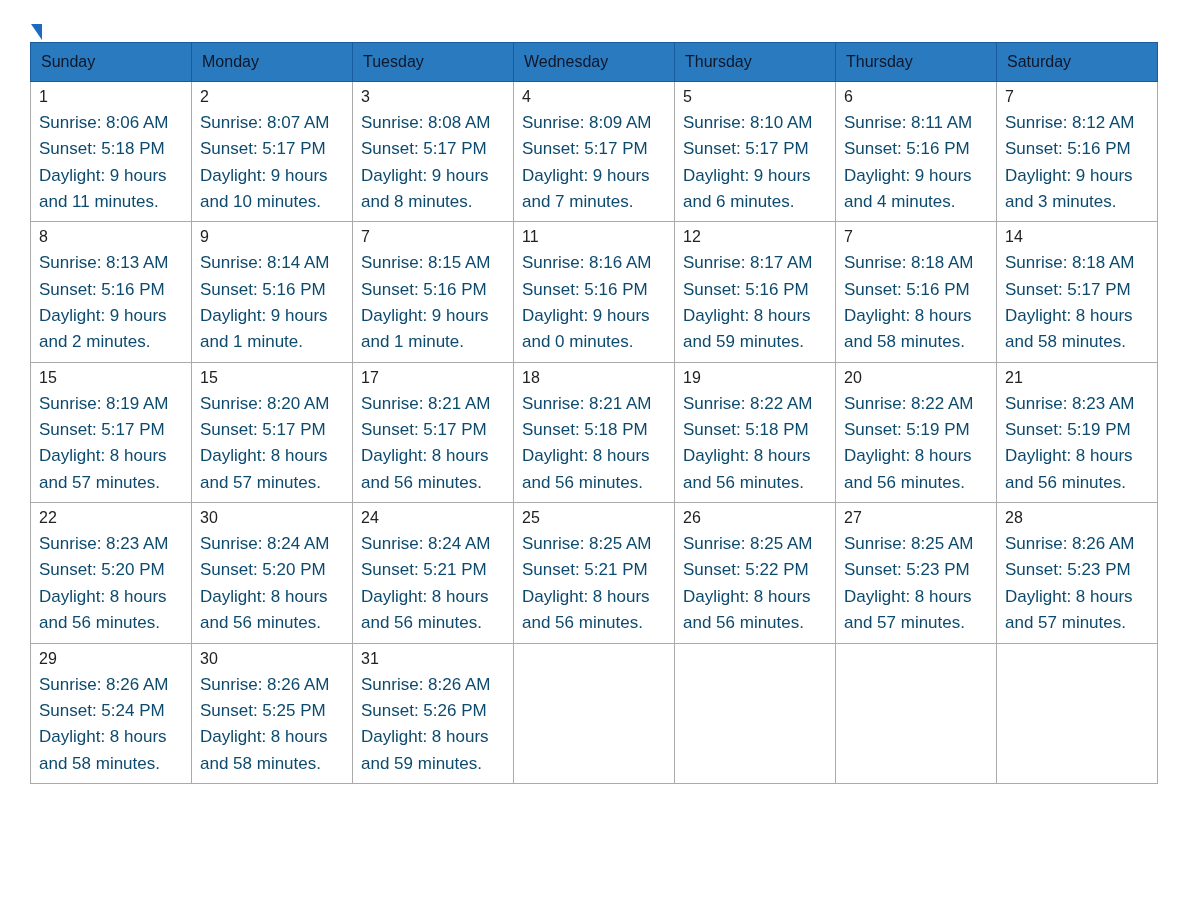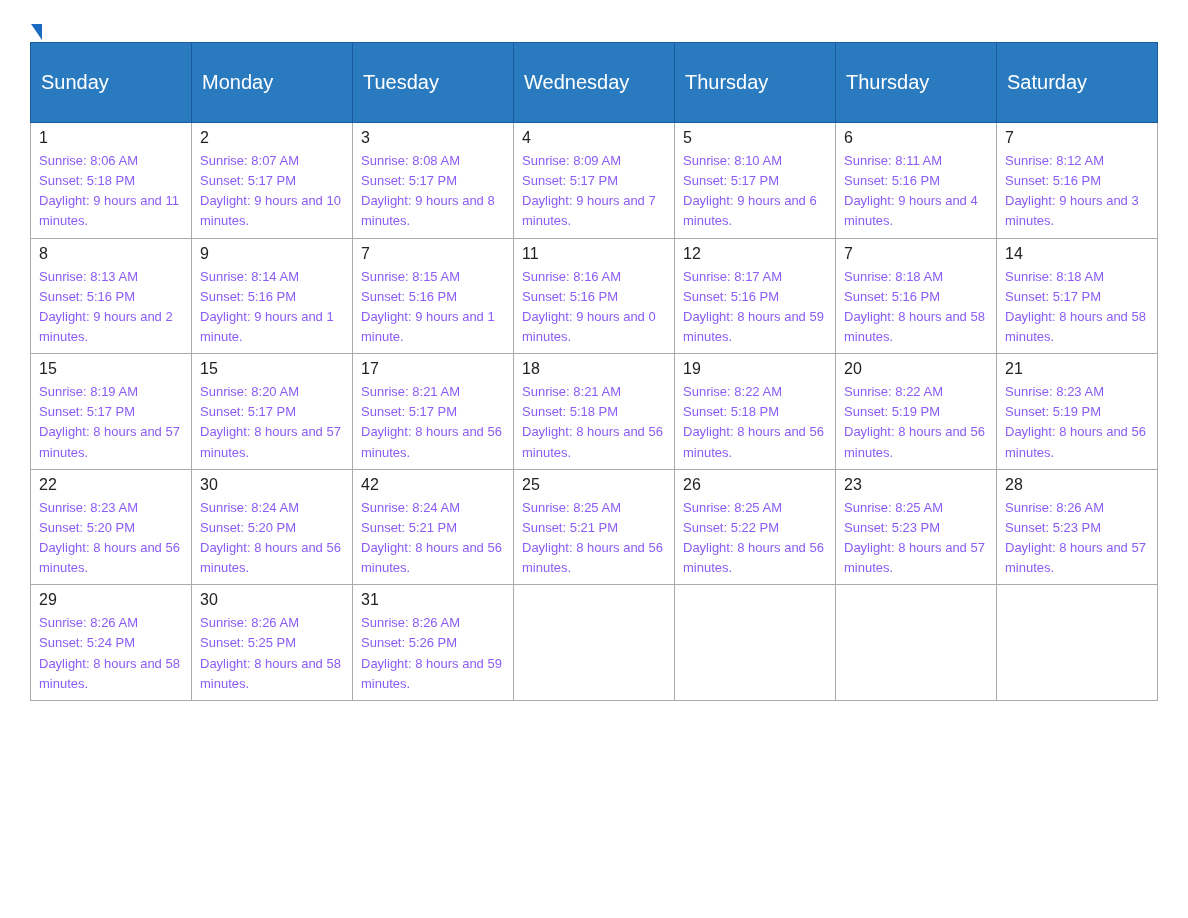--- a/index.html
+++ b/index.html
@@ -35,24 +35,24 @@
       color: #555;
       margin-top: 4px;
     }
     .calendar-table {
       width: 100%;
       border-collapse: collapse;
       margin-top: 10px;
     }
     .calendar-table th {
       background-color: #2a7abf;
-      color: #ffffff;
-      font-size: 20px;
+      color: #0f172a;
+      font-size: 16px;
       font-weight: normal;
-      padding: 28px 10px;
+      padding: 10px 10px;
       text-align: left;
       border: 1px solid #1a5a9f;
     }
     .calendar-table td {
       border: 1px solid #aaa;
       vertical-align: top;
       padding: 6px 8px;
       width: 14.28%;
       min-height: 100px;
       font-size: 13.5px;
@@ -60,23 +60,23 @@
       background: #fff;
     }
     .day-number {
       font-size: 16px;
       font-weight: normal;
       margin-bottom: 4px;
       display: block;
       color: #222;
     }
     .day-info {
-      font-size: 13px;
+      font-size: 17px;
       line-height: 1.55;
-      color: #8b5cf6;
+      color: #0c4a6e;
     }
     .empty-cell {
       background: #fff;
     }
     
     .logo-container {
       display: flex;
       align-items: center;
       gap: 0;
     }
@@ -231,33 +231,33 @@
       <tr>
         <td>
           <span class="day-number">22</span>
           <div class="day-info">Sunrise: 8:23 AM<br>Sunset: 5:20 PM<br>Daylight: 8 hours and 56 minutes.</div>
         </td>
         <td>
           <span class="day-number">30</span>
           <div class="day-info">Sunrise: 8:24 AM<br>Sunset: 5:20 PM<br>Daylight: 8 hours and 56 minutes.</div>
         </td>
         <td>
-          <span class="day-number">42</span>
+          <span class="day-number">24</span>
           <div class="day-info">Sunrise: 8:24 AM<br>Sunset: 5:21 PM<br>Daylight: 8 hours and 56 minutes.</div>
         </td>
         <td>
           <span class="day-number">25</span>
           <div class="day-info">Sunrise: 8:25 AM<br>Sunset: 5:21 PM<br>Daylight: 8 hours and 56 minutes.</div>
         </td>
         <td>
           <span class="day-number">26</span>
           <div class="day-info">Sunrise: 8:25 AM<br>Sunset: 5:22 PM<br>Daylight: 8 hours and 56 minutes.</div>
         </td>
         <td>
-          <span class="day-number">23</span>
+          <span class="day-number">27</span>
           <div class="day-info">Sunrise: 8:25 AM<br>Sunset: 5:23 PM<br>Daylight: 8 hours and 57 minutes.</div>
         </td>
         <td>
           <span class="day-number">28</span>
           <div class="day-info">Sunrise: 8:26 AM<br>Sunset: 5:23 PM<br>Daylight: 8 hours and 57 minutes.</div>
         </td>
       </tr>
       <tr>
         <td>
           <span class="day-number">29</span>

